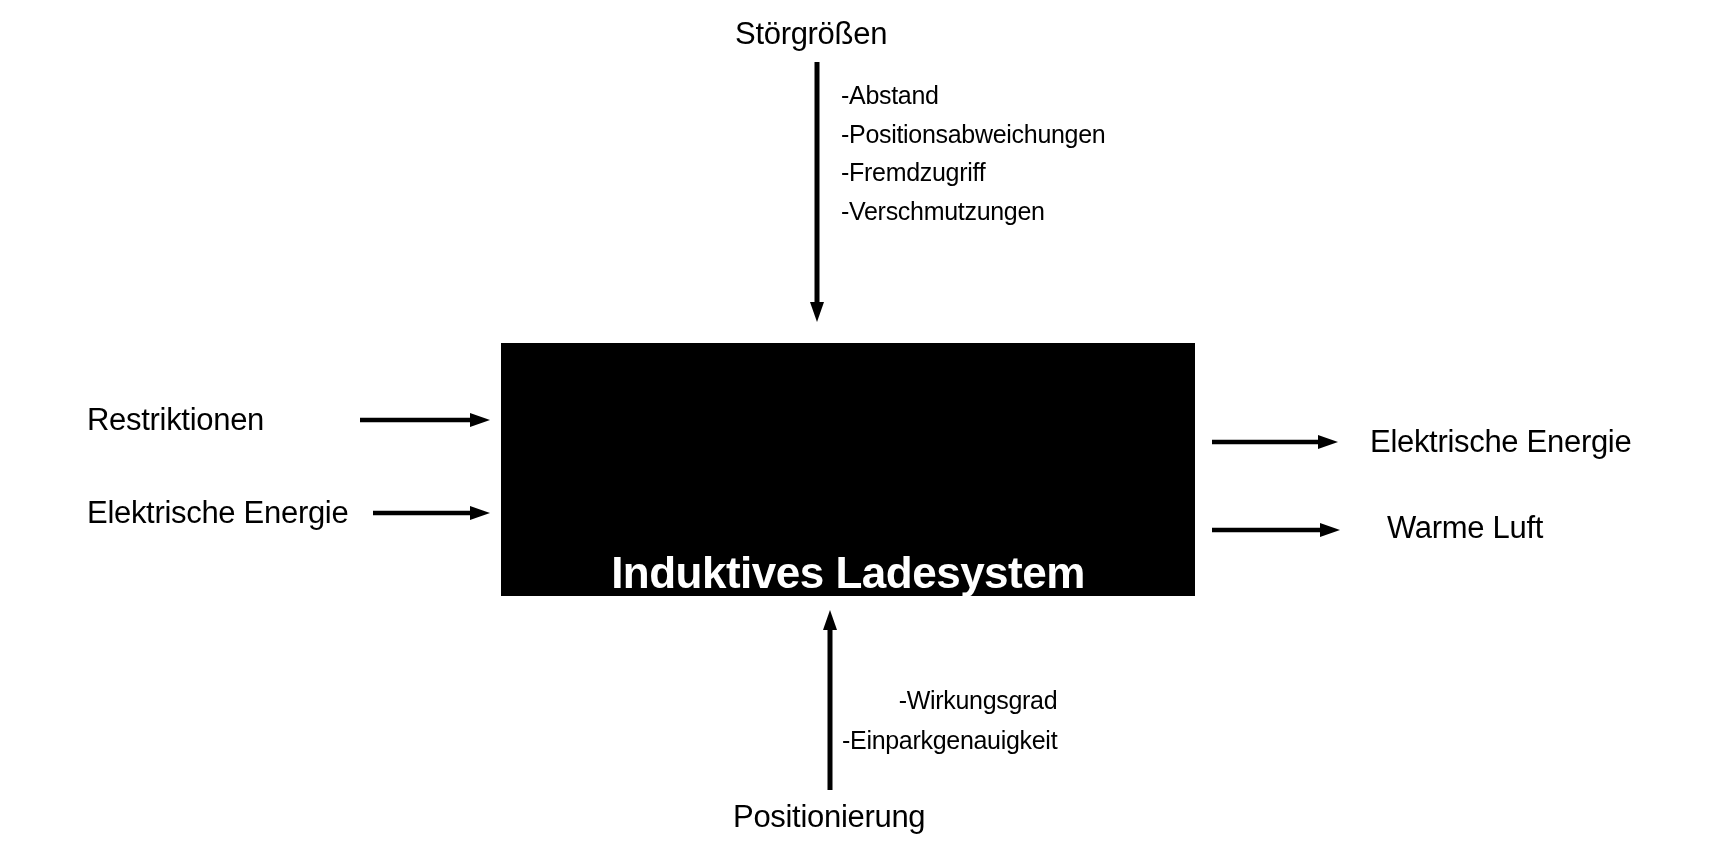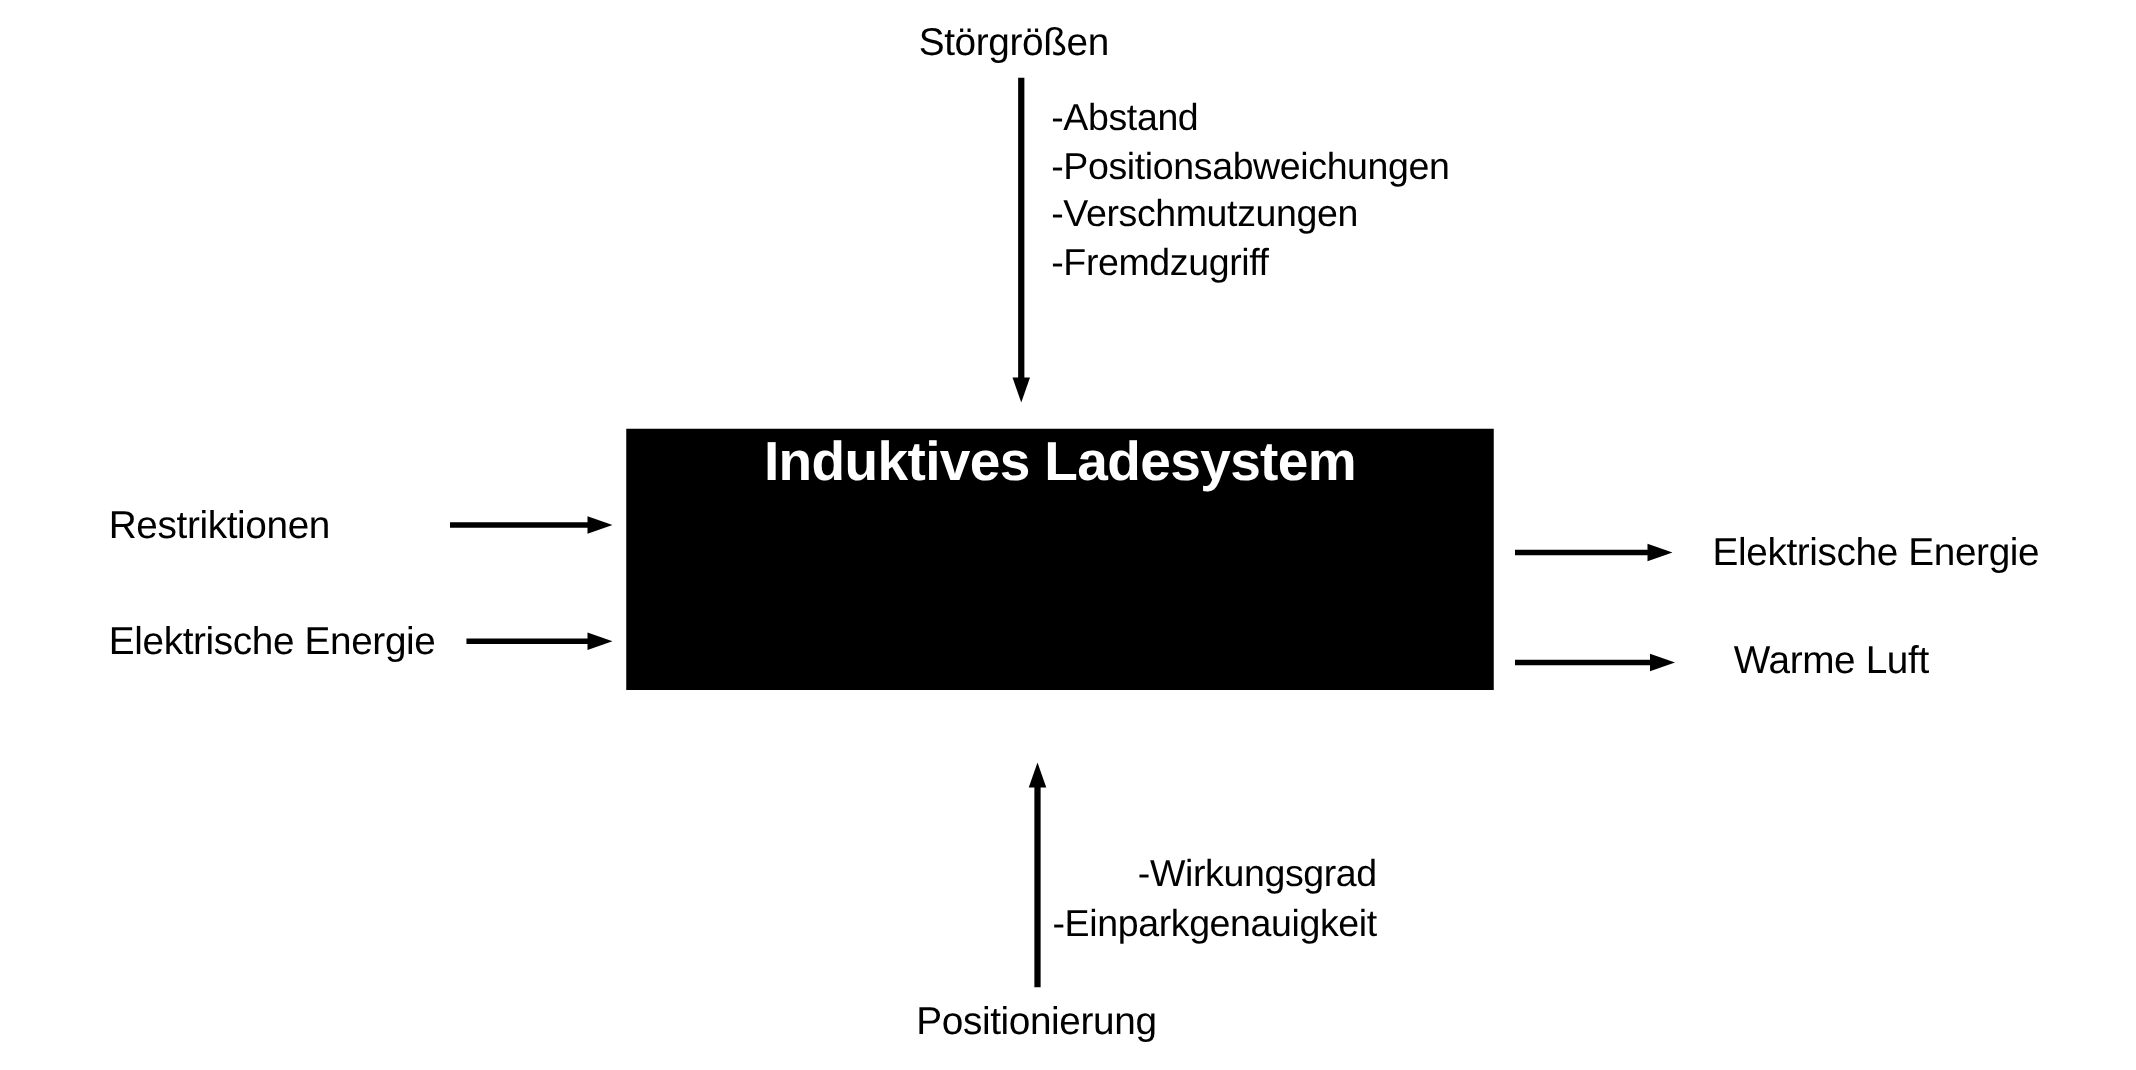--- a/index.html
+++ b/index.html
@@ -20,33 +20,33 @@
   }
   .abs{position:absolute;}
   .label{
     font-size:31px;
     line-height:36px;
     letter-spacing:-0.3px;
     white-space:nowrap;
     color:var(--ink);
   }
   .list{
-    font-size:30px;
+    font-size:25px;
     letter-spacing:-0.3px;
     white-space:nowrap;
     color:var(--ink);
   }
   .list div{height:38.5px;line-height:38.5px;}
   .list.wide div{height:40px;line-height:40px;text-align:right;}
   .system-box{
     left:501px; top:343px;
-    width:694px; height:209px;
+    width:694px; height:253px;
     background:var(--box-fill);
     display:flex;
-    align-items:flex-start;
+    align-items:flex-end;
     justify-content:center;
   }
   .system-box .title{
     color:var(--box-text);
     font-weight:bold;
     font-size:44px;
     letter-spacing:-0.5px;
     white-space:nowrap;
     transform:translateY(2px);
   }
@@ -60,22 +60,22 @@
   <div class="abs label" style="left:735px;top:16px;">Störgrößen</div>
 
   <svg class="abs" style="left:809px;top:62px;" width="16" height="260" viewBox="0 0 16 260">
     <line x1="8" y1="0" x2="8" y2="243" stroke="#000000" stroke-width="5"></line>
     <polygon points="8,260 1,240 15,240" fill="#000000"></polygon>
   </svg>
 
   <div class="abs list" style="left:841px;top:76px;">
     <div>-Abstand</div>
     <div>-Positionsabweichungen</div>
+    <div>-Fremdzugriff</div>
     <div>-Verschmutzungen</div>
-    <div>-Fremdzugriff</div>
   </div>
 
   <div class="abs label" style="left:87px;top:402px;">Restriktionen</div>
 
   <svg class="abs" style="left:360px;top:412px;" width="130" height="16" viewBox="0 0 130 16">
     <line x1="0" y1="8" x2="112" y2="8" stroke="#000000" stroke-width="4.5"></line>
     <polygon points="130,8 110,1 110,15" fill="#000000"></polygon>
   </svg>
 
   <div class="abs label" style="left:87px;top:495px;">Elektrische Energie</div>

